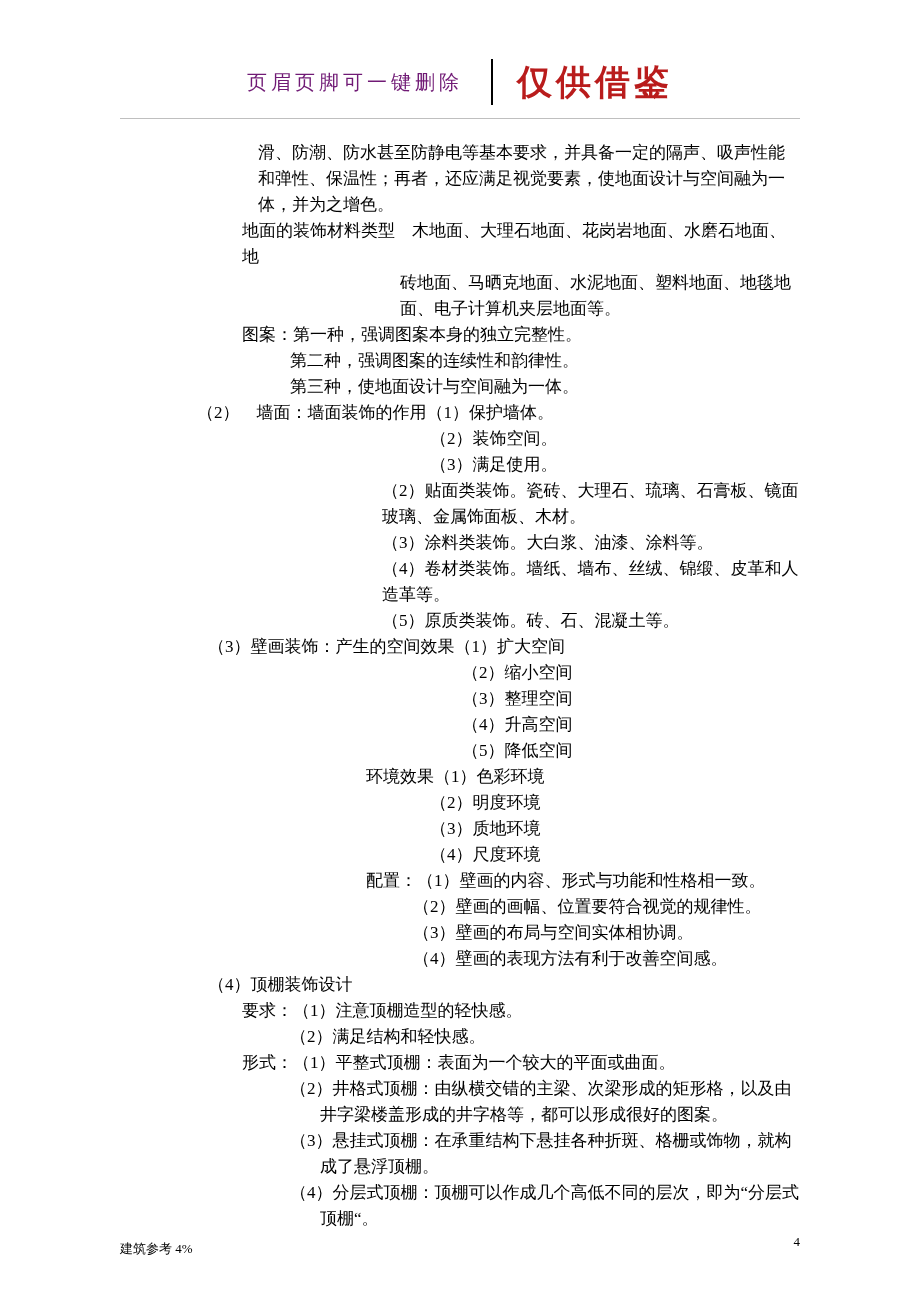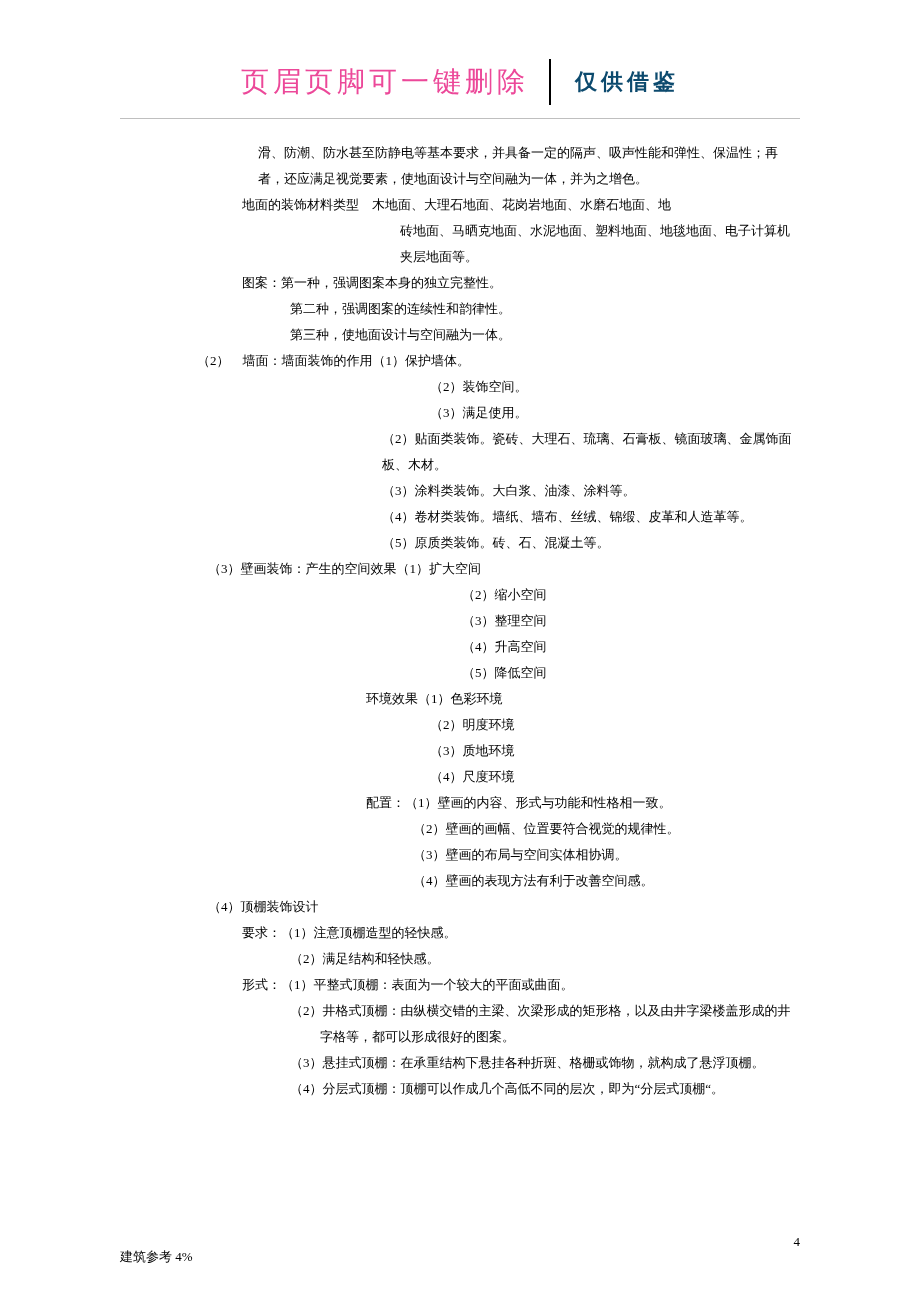--- a/index.html
+++ b/index.html
@@ -18,59 +18,59 @@
     width: 920px;
     text-align: center;
   }
   .header-inner {
     display: inline-flex;
     align-items: center;
     height: 48px;
   }
   .header-left {
     font-family: "KaiTi", "楷体", serif;
-    font-size: 28px;
-    color: #ec4899;
+    font-size: 20px;
+    color: #701a75;
     letter-spacing: 4px;
-    padding-right: 20px;
+    padding-right: 28px;
   }
   .header-divider {
     width: 2px;
     height: 46px;
     background: #000000;
     margin-right: 24px;
   }
   .header-right {
     font-family: "SimHei", "黑体", sans-serif;
-    font-size: 22px;
+    font-size: 35px;
     font-weight: bold;
-    color: #0c4a6e;
+    color: #b91c1c;
     letter-spacing: 4px;
   }
   .hr-line {
     position: absolute;
     top: 118px;
     left: 120px;
     width: 680px;
     height: 1px;
     background: #bfbfbf;
   }
   .content {
     position: absolute;
     top: 140px;
     left: 120px;
     width: 680px;
-    font-size: 13px;
+    font-size: 17px;
     line-height: 26px;
     font-family: "SimSun", "宋体", serif;
   }
   .content p { margin: 0; }
   .footer-left {
     position: absolute;
-    bottom: 36px;
+    bottom: 44px;
     left: 120px;
     font-size: 13px;
     color: #000000;
     font-family: "SimSun", "宋体", serif;
   }
   .footer-right {
     position: absolute;
     bottom: 52px;
     right: 120px;
     font-size: 13px;

